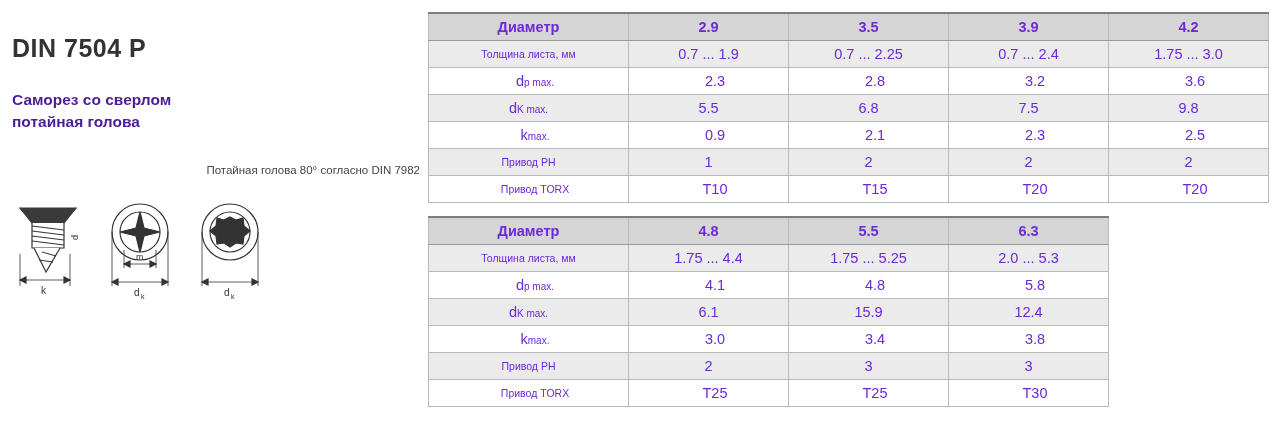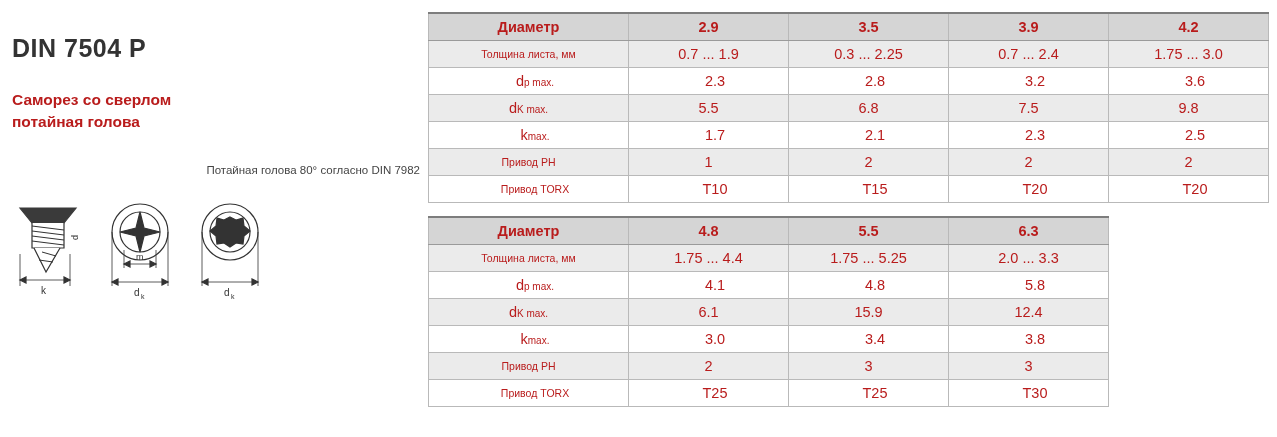--- a/index.html
+++ b/index.html
@@ -32,21 +32,21 @@
   .din-title {
     font-size: 25px;
     font-weight: bold;
     color: #333333;
     letter-spacing: 0.5px;
     margin: 16px 0 26px 0;
   }
   .subtitle {
     font-size: 15.5px;
     font-weight: bold;
-    color: #b91c1c;
+    color: #4c1d95;
     line-height: 1.45;
     margin: 0 0 30px 0;
   }
   .note {
     font-size: 11.5px;
     color: #444444;
     margin: 0 0 14px 0;
     text-align: right;
   }
   .drawing {
@@ -60,21 +60,21 @@
     position: absolute;
     left: 428px;
     top: 12px;
     width: 840px;
   }
   table.spec {
     border-collapse: collapse;
     table-layout: fixed;
     width: 840px;
     font-size: 14.5px;
-    color: #b91c1c;
+    color: #6d28d9;
   }
   table.spec + table.spec { margin-top: 13px; }
   table.spec col.lbl { width: 200px; }
   table.spec col.val { width: 160px; }
   table.spec td, table.spec th {
     border: 1px solid #b9b9b9;
     height: 24px;
     text-align: center;
     vertical-align: middle;
     font-weight: normal;
@@ -181,41 +181,41 @@
         <tr class="head">
           <th class="lab">Диаметр</th>
           <th>2.9</th>
           <th>3.5</th>
           <th>3.9</th>
           <th>4.2</th>
         </tr>
         <tr class="odd">
           <td class="label tiny">Толщина листа, мм</td>
           <td>0.7 ... 1.9</td>
-          <td>0.3 ... 2.25</td>
+          <td>0.7 ... 2.25</td>
           <td>0.7 ... 2.4</td>
           <td>1.75 ... 3.0</td>
         </tr>
         <tr class="even">
           <td class="label"><span>d</span><span class="sub">p max.</span></td>
           <td>2.3</td>
           <td>2.8</td>
           <td>3.2</td>
           <td>3.6</td>
         </tr>
         <tr class="odd">
           <td class="label"><span>d</span><span class="sub">K max.</span></td>
           <td>5.5</td>
           <td>6.8</td>
           <td>7.5</td>
           <td>9.8</td>
         </tr>
         <tr class="even">
           <td class="label"><span>k</span><span class="sub">max.</span></td>
-          <td>1.7</td>
+          <td>0.9</td>
           <td>2.1</td>
           <td>2.3</td>
           <td>2.5</td>
         </tr>
         <tr class="odd">
           <td class="label tiny">Привод PH</td>
           <td>1</td>
           <td>2</td>
           <td>2</td>
           <td>2</td>
@@ -243,21 +243,21 @@
           <th class="lab">Диаметр</th>
           <th>4.8</th>
           <th>5.5</th>
           <th>6.3</th>
           <td class="empty"></td>
         </tr>
         <tr class="odd">
           <td class="label tiny">Толщина листа, мм</td>
           <td>1.75 ... 4.4</td>
           <td>1.75 ... 5.25</td>
-          <td>2.0 ... 3.3</td>
+          <td>2.0 ... 5.3</td>
           <td class="empty"></td>
         </tr>
         <tr class="even">
           <td class="label"><span>d</span><span class="sub">p max.</span></td>
           <td>4.1</td>
           <td>4.8</td>
           <td>5.8</td>
           <td class="empty"></td>
         </tr>
         <tr class="odd">

